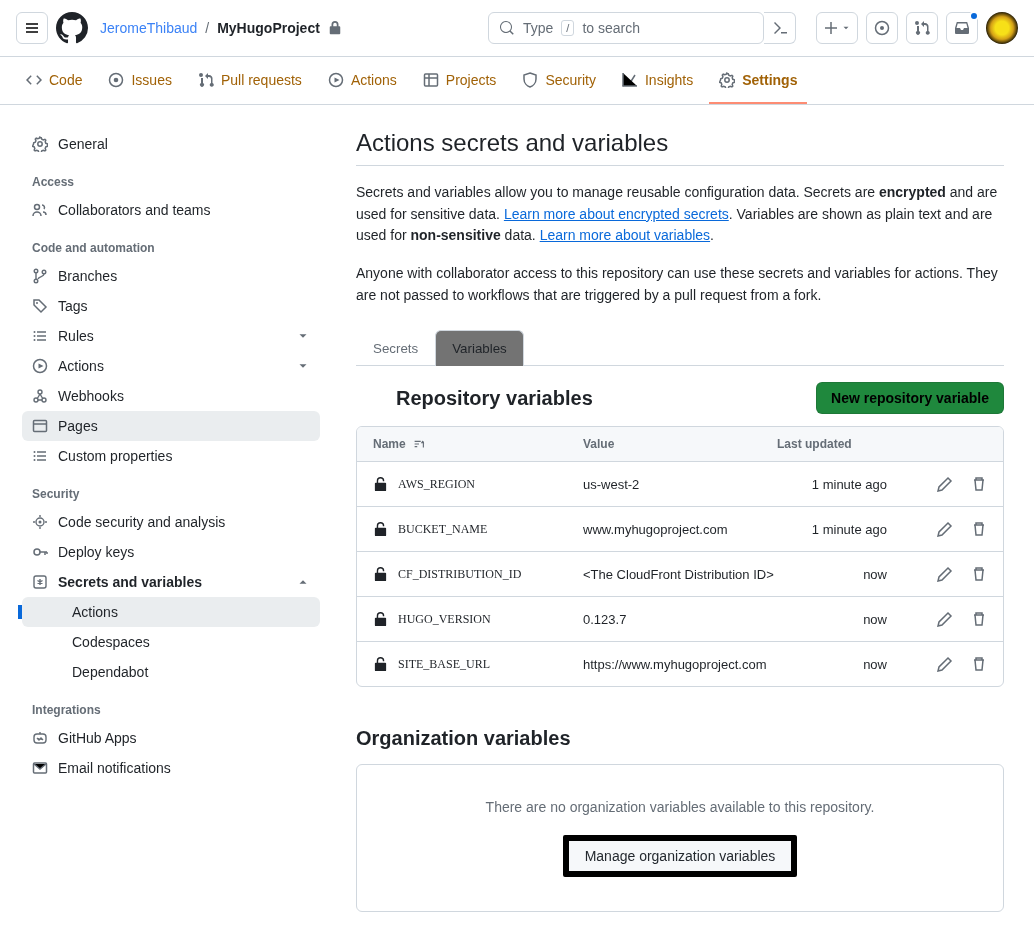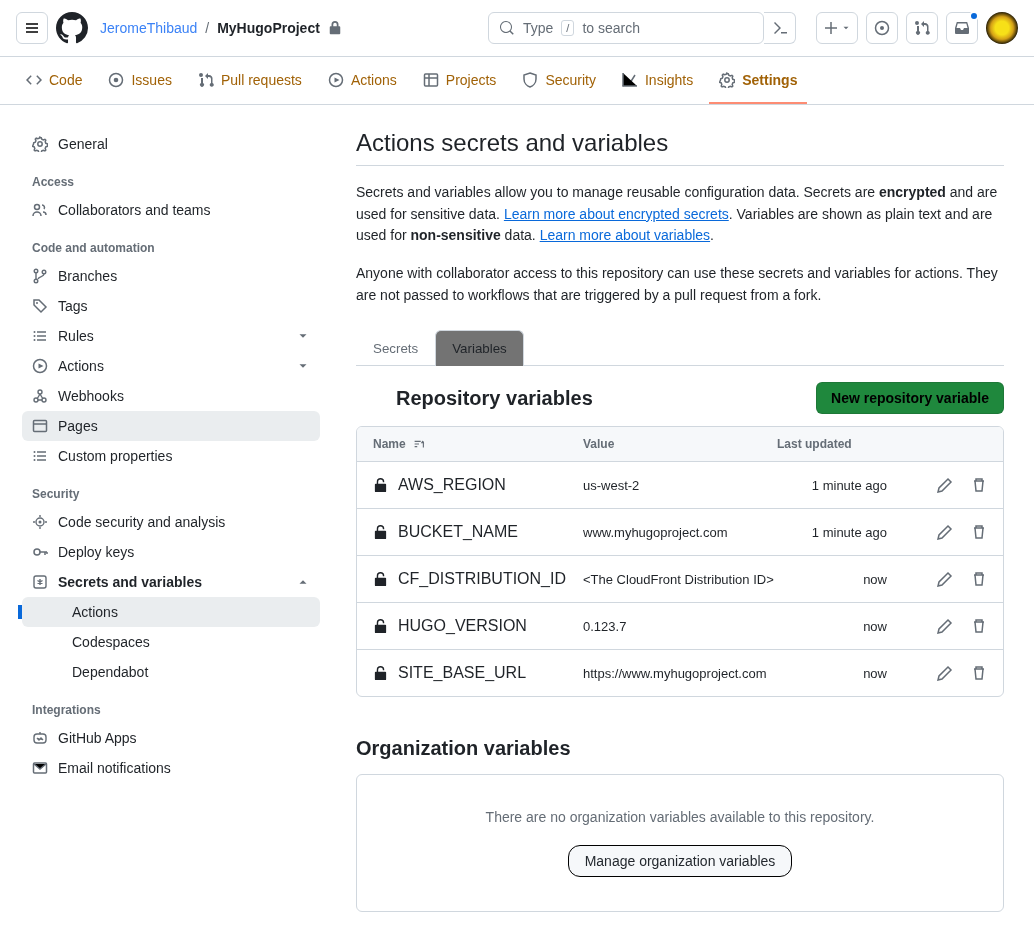--- a/index.html
+++ b/index.html
@@ -61,29 +61,29 @@
 
 .vars-table { border: 1px solid #d0d7de; border-radius: 6px; overflow: hidden; }
 .vars-head { display: flex; background: #f6f8fa; padding: 10px 16px; font-size: 12px; font-weight: 600; color: #656d76; border-bottom: 1px solid #d0d7de; }
 .col-name { flex: 0 0 210px; display: flex; align-items: center; gap: 6px;}
 .col-value { flex: 1; }
 .col-updated { flex: 0 0 130px; text-align: left; }
 .col-actions { flex: 0 0 80px; display:flex; justify-content: flex-end; gap: 18px; color: #656d76;}
 .vars-row { display: flex; align-items: center; padding: 14px 16px; border-bottom: 1px solid #d0d7de; font-size: 14px;}
 .vars-row:last-child { border-bottom: none; }
 .vars-row .col-name { display: flex; align-items: center; gap: 10px; }
-.vars-row .col-name .nm { font-family: Liberation Sans, sans-serif; font-size: 16px; }
+.vars-row .col-name .nm { font-family: Liberation Serif, serif; font-size: 12px; }
 .vars-row .col-value { color: #1f2328; font-size: 13px;}
 .vars-row .col-updated { color: #1f2328; font-size: 13px; text-align: right; padding-right: 20px;}
 .icon-btn { cursor: pointer; color: #656d76; }
 
 h2.section-title { font-size: 20px; font-weight: 600; margin: 40px 0 14px; }
 .org-empty { border: 1px solid #d0d7de; border-radius: 6px; padding: 34px; text-align: center; }
 .org-empty p { color: #656d76; margin-bottom: 20px; }
-.btn-secondary { background: #f6f8fa; border: 1px solid #000000; border-radius: 12px; padding: 7px 16px; font-size: 14px; font-weight: 500; color: #24292f; cursor: pointer; }
+.btn-secondary { background: #f6f8fa; border: 6px solid #000000; border-radius: 2px; padding: 7px 16px; font-size: 14px; font-weight: 500; color: #24292f; cursor: pointer; }
 
 svg { display: block; }
 </style>
 </head>
 <body>
 
 <svg width="0" height="0" style="position:absolute">
   <defs>
     <g id="i-github">
         <path fill="currentColor" d="M8 0C3.58 0 0 3.58 0 8c0 3.54 2.29 6.53 5.47 7.59.4.07.55-.17.55-.38 0-.19-.01-.82-.01-1.49-2.01.37-2.53-.49-2.69-.94-.09-.23-.48-.94-.82-1.13-.28-.15-.68-.52-.01-.53.63-.01 1.08.58 1.23.82.72 1.21 1.87.87 2.33.66.07-.52.28-.87.51-1.07-1.78-.2-3.64-.89-3.64-3.95 0-.87.31-1.59.82-2.15-.08-.2-.36-1.02.08-2.12 0 0 .67-.21 2.2.82.64-.18 1.32-.27 2-.27.68 0 1.36.09 2 .27 1.53-1.04 2.2-.82 2.2-.82.44 1.1.16 1.92.08 2.12.51.56.82 1.27.82 2.15 0 3.07-1.87 3.75-3.65 3.95.29.25.54.73.54 1.48 0 1.07-.01 1.93-.01 2.2 0 .21.15.46.55.38A8.013 8.013 0 0016 8c0-4.42-3.58-8-8-8z"></path>

